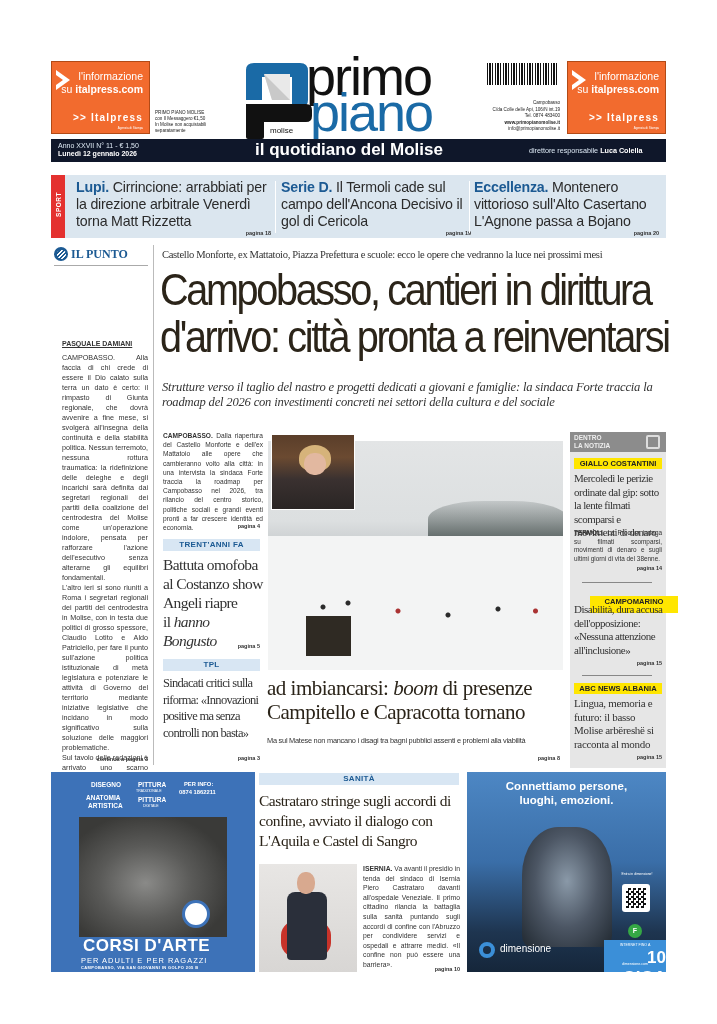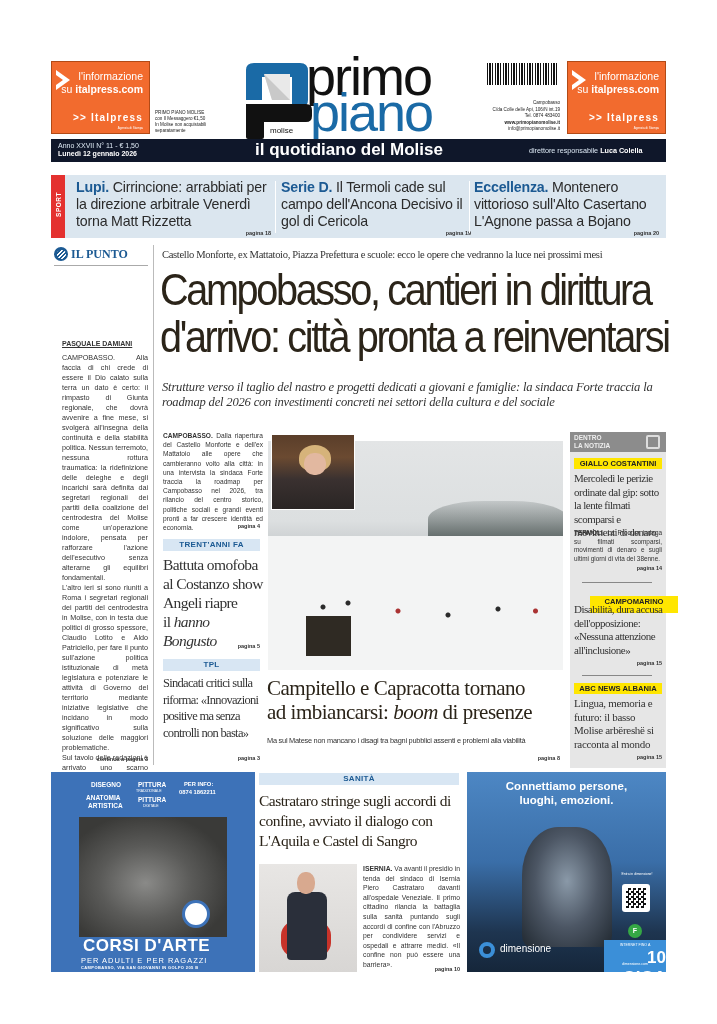--- a/index.html
+++ b/index.html
@@ -160,22 +160,22 @@
   <div>Angeli riapre</div>
   <div><span>il </span><i>hanno Bongusto</i></div>
 </div>
 <div class="abs pg" style="left:180px;top:643px;width:80px;">pagina 5</div>
 
 <div class="abs kicker" style="left:163px;top:659px;width:97px;height:12px;line-height:12px;">TPL</div>
 <div class="abs serif" style="left:163px;top:675px;width:102px;font-size:12.5px;line-height:16.5px;color:#333;letter-spacing:-0.7px;">Sindacati critici sulla riforma: «Innovazioni positive ma senza controlli non basta»</div>
 <div class="abs pg" style="left:180px;top:755px;width:80px;">pagina 3</div>
 
 <div class="abs serif" style="left:267px;top:676px;width:300px;font-size:21px;line-height:24px;color:#2b2419;letter-spacing:-0.5px;white-space:nowrap;">
+  <div><span>ad imbiancarsi: </span><i>boom</i><span> di presenze</span></div>
   <div>Campitello e Capracotta tornano</div>
-  <div><span>ad imbiancarsi: </span><i>boom</i><span> di presenze</span></div>
 </div>
 <div class="abs" style="left:267px;top:736px;width:300px;font-size:7.4px;color:#333;letter-spacing:-0.25px;white-space:nowrap;">Ma sul Matese non mancano i disagi tra bagni pubblici assenti e problemi alla viabilità</div>
 <div class="abs pg" style="left:480px;top:755px;width:80px;">pagina 8</div>
 
 <div class="abs" style="left:570px;top:432px;width:96px;height:336px;background:#e6e6e6;">
   <div class="abs" style="left:0;top:0;width:96px;height:20px;background:#8c8c8c;">
     <span class="abs" style="left:4px;top:2px;font-size:6.5px;color:#eee;font-weight:bold;">DENTRO</span>
     <span class="abs" style="left:4px;top:10px;font-size:6.5px;color:#eee;font-weight:bold;">LA NOTIZIA</span>
     <span class="abs" style="left:76px;top:3px;width:14px;height:14px;border:2px solid #ddd;border-radius:2px;"></span>
   </div>

